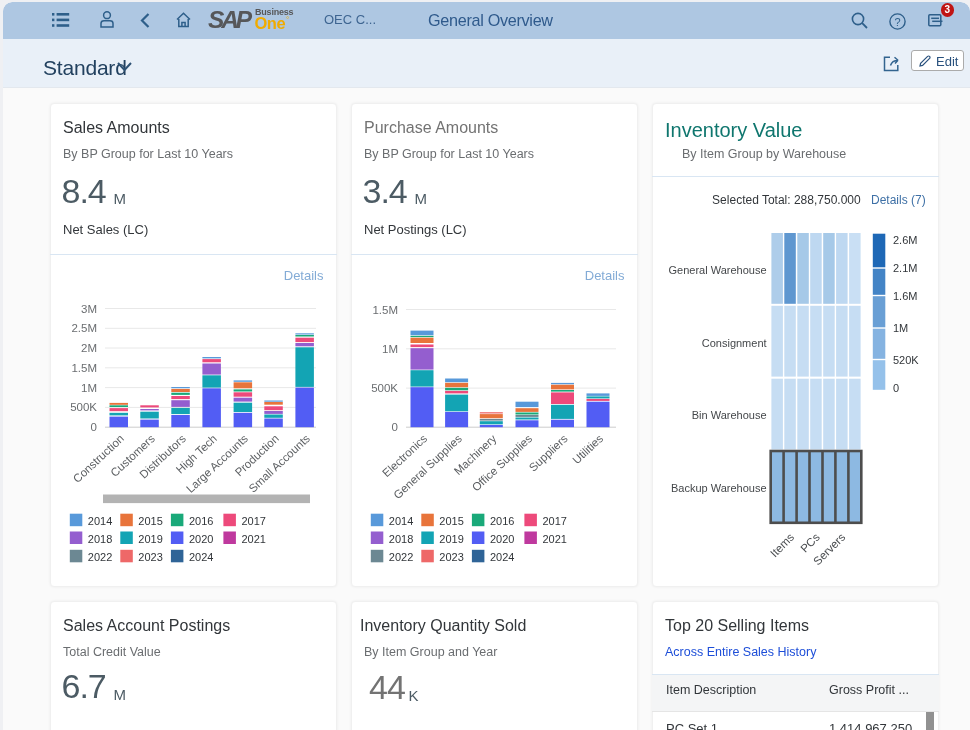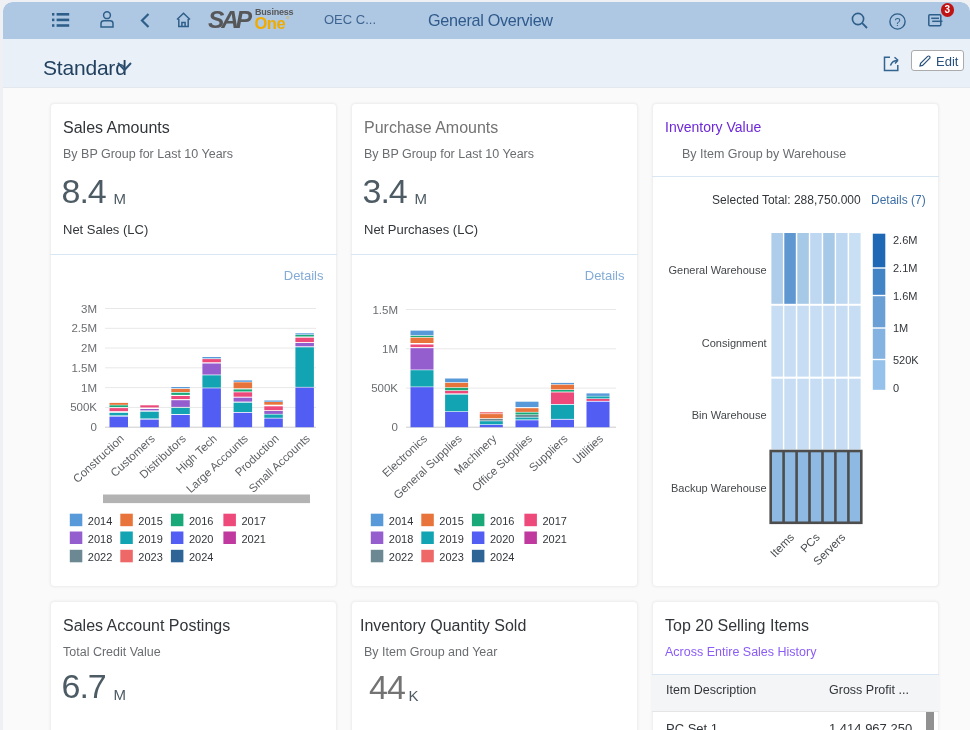--- a/index.html
+++ b/index.html
@@ -78,24 +78,24 @@
 <div style="position:absolute;left:63px;top:146.5px;font-size:12.5px;color:#6a6d70;">By BP Group for Last 10 Years</div>
 <div style="position:absolute;left:61.5px;top:173.5px;font-size:34px;line-height:34px;letter-spacing:-1px;color:#4c5b64;">8.4</div>
 <div style="position:absolute;left:113.5px;top:191px;font-size:15px;line-height:15px;color:#4c5b64;">M</div>
 <div style="position:absolute;left:63px;top:222px;font-size:13px;color:#32363a;">Net Sales (LC)</div>
 <div style="position:absolute;left:50px;top:254px;width:287px;height:1px;background:#d9e6f3;"></div>
 <div style="position:absolute;left:250px;top:267.5px;width:73.5px;text-align:right;font-size:13px;color:#83abd6;">Details</div>
 <div style="position:absolute;left:364px;top:119px;font-size:16px;color:#737373;">Purchase Amounts</div>
 <div style="position:absolute;left:364px;top:146.5px;font-size:12.5px;color:#6a6d70;">By BP Group for Last 10 Years</div>
 <div style="position:absolute;left:362.5px;top:173.5px;font-size:34px;line-height:34px;letter-spacing:-1px;color:#4c5b64;text-align:right;">3.4</div>
 <div style="position:absolute;left:414.5px;top:191px;font-size:15px;line-height:15px;color:#4c5b64;">M</div>
-<div style="position:absolute;left:364px;top:222px;font-size:13px;color:#32363a;">Net Purchases (LC)</div>
+<div style="position:absolute;left:364px;top:222px;font-size:13px;color:#32363a;">Net Postings (LC)</div>
 <div style="position:absolute;left:351px;top:254px;width:287px;height:1px;background:#d9e6f3;"></div>
 <div style="position:absolute;left:551px;top:267.5px;width:73.5px;text-align:right;font-size:13px;color:#83abd6;">Details</div>
-<div style="position:absolute;left:665px;top:119px;font-size:14px;color:#6d28d9;">Inventory Value</div>
+<div style="position:absolute;left:665px;top:119px;font-size:20px;color:#0f766e;">Inventory Value</div>
 <div style="position:absolute;left:665px;top:146.5px;font-size:12.5px;color:#6a6d70;margin-left:17px;">By Item Group by Warehouse</div>
 <div style="position:absolute;left:652px;top:176px;width:287px;height:1px;background:#d9e6f3;"></div>
 <svg style="position:absolute;left:50px;top:290px" width="286" height="296" viewBox="0 0 286 296" font-family="Liberation Sans, sans-serif">
 <line x1="55" y1="18.5" x2="266" y2="18.5" stroke="#e8e8e8" stroke-width="1"></line>
 <text x="47" y="22.5" text-anchor="end" font-size="11.5" fill="#6a6d70">3M</text>
 <line x1="55" y1="38.3" x2="266" y2="38.3" stroke="#e8e8e8" stroke-width="1"></line>
 <text x="47" y="42.3" text-anchor="end" font-size="11.5" fill="#6a6d70">2.5M</text>
 <line x1="55" y1="58.0" x2="266" y2="58.0" stroke="#e8e8e8" stroke-width="1"></line>
 <text x="47" y="62.0" text-anchor="end" font-size="11.5" fill="#6a6d70">2M</text>
 <line x1="55" y1="77.8" x2="266" y2="77.8" stroke="#e8e8e8" stroke-width="1"></line>
@@ -301,19 +301,19 @@
 </svg>
 <div style="position:absolute;left:63px;top:617px;font-size:16px;color:#32363a;">Sales Account Postings</div>
 <div style="position:absolute;left:63px;top:644.5px;font-size:12.5px;color:#6a6d70;">Total Credit Value</div>
 <div style="position:absolute;left:61.5px;top:669px;font-size:34px;line-height:34px;letter-spacing:-1px;color:#4c5b64;">6.7</div>
 <div style="position:absolute;left:113.5px;top:687.4px;font-size:15px;line-height:15px;color:#4c5b64;">M</div>
 <div style="position:absolute;left:360px;top:617px;font-size:16px;color:#32363a;">Inventory Quantity Sold</div>
 <div style="position:absolute;left:364px;top:644.5px;font-size:12.5px;color:#6a6d70;">By Item Group and Year</div>
 <div style="position:absolute;left:363px;top:669.5px;font-size:34px;line-height:34px;letter-spacing:-1px;color:#737373;margin-left:6px;">44</div>
 <div style="position:absolute;left:408.5px;top:687.9px;font-size:15px;line-height:15px;color:#4c5b64;">K</div>
 <div style="position:absolute;left:665px;top:617px;font-size:16px;color:#32363a;">Top 20 Selling Items</div>
-<div style="position:absolute;left:665px;top:644.5px;font-size:12.5px;color:#8b5cf6;text-align:center;">Across Entire Sales History</div>
+<div style="position:absolute;left:665px;top:644.5px;font-size:12.5px;color:#1d4ed8;text-align:center;">Across Entire Sales History</div>
 <div style="position:absolute;left:652px;top:674px;width:287px;height:1px;background:#d9e6f3;"></div>
 <div style="position:absolute;left:652px;top:675px;width:287px;height:37px;background:#f4f5f6;border-bottom:1px solid #e5e5e5;"></div>
 <div style="position:absolute;left:666px;top:682.5px;font-size:12.5px;color:#32363a;">Item Description</div>
 <div style="position:absolute;left:829px;top:682.5px;font-size:12.5px;color:#32363a;">Gross Profit ...</div>
 <div style="position:absolute;left:666px;top:721px;font-size:13px;color:#32363a;">PC Set 1</div>
 <div style="position:absolute;left:829px;top:721px;font-size:13px;color:#32363a;">1.414.967.250</div>
 <div style="position:absolute;left:926px;top:712px;width:8px;height:18px;background:#919191;"></div>
 </body></html>

